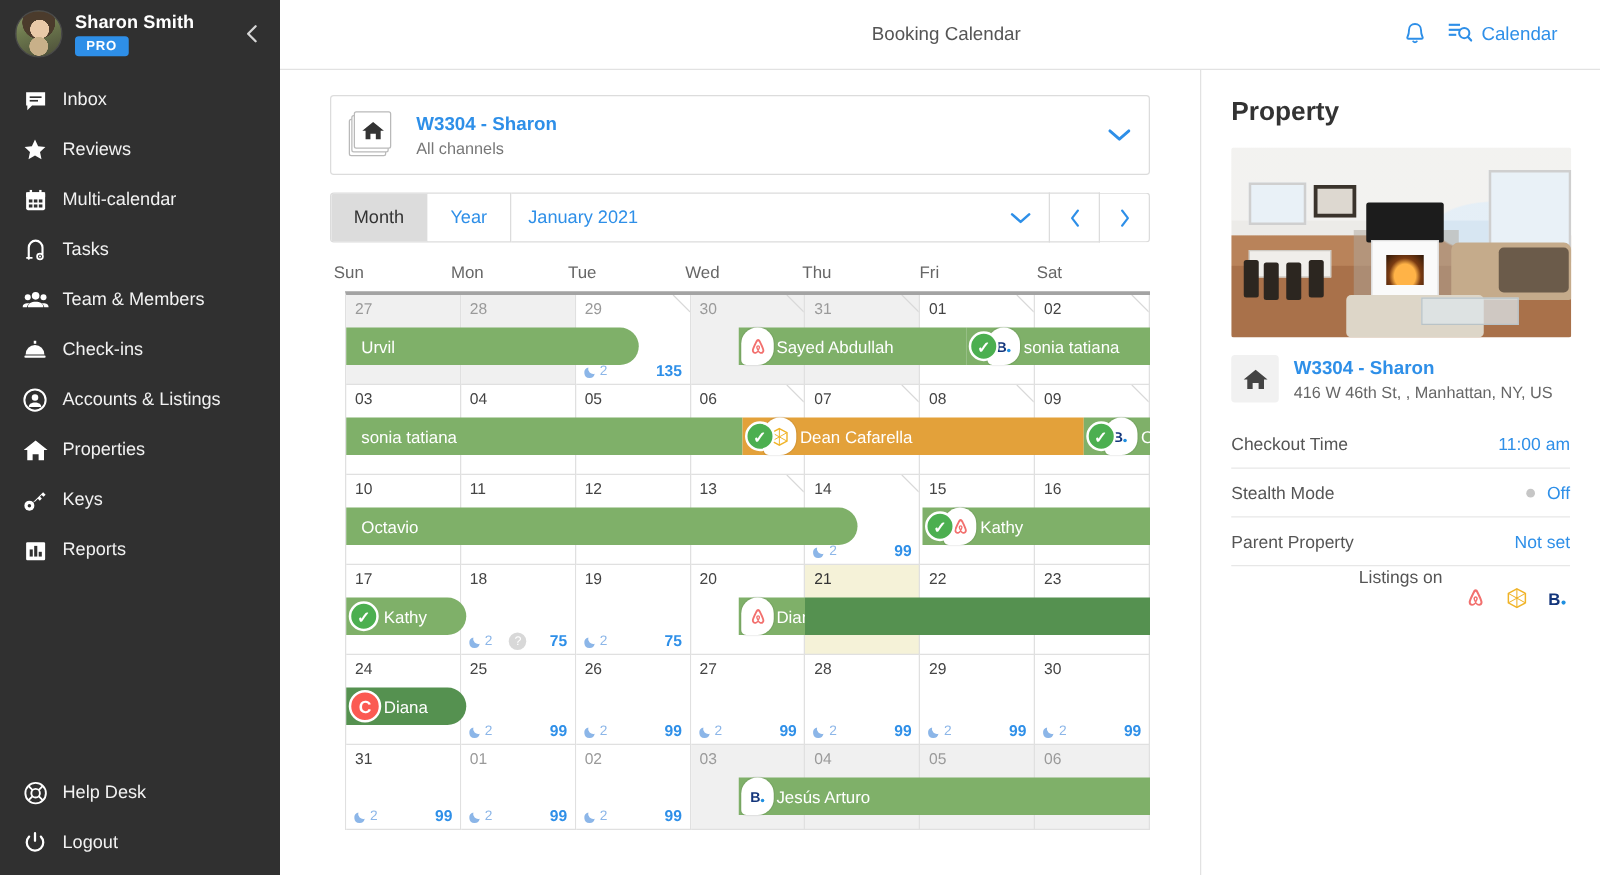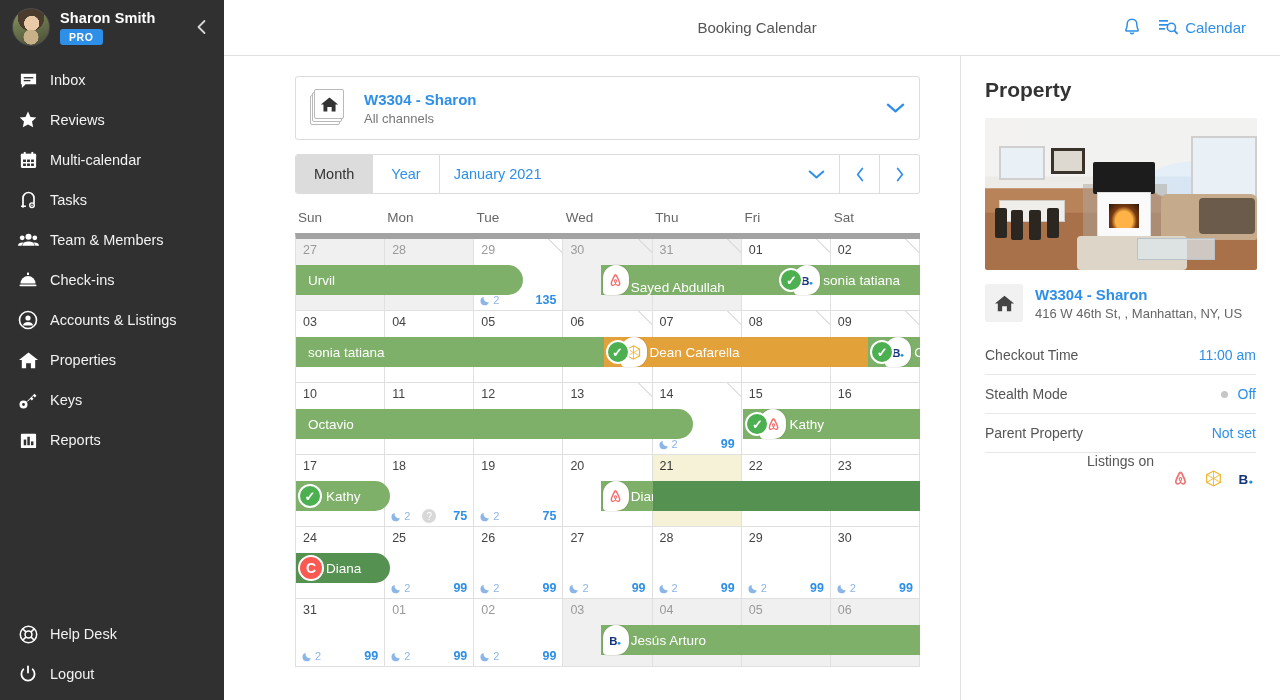--- a/index.html
+++ b/index.html
@@ -74,21 +74,21 @@
   .topbar-right {
     margin-left: auto; display: flex; align-items: center;
     gap: 16px; padding-right: 34px; z-index: 2;
   }
   .bell { color: #2e8fe8; cursor: pointer; display: flex; }
   .cal-btn {
     display: flex; align-items: center; gap: 7px;
     color: #2e8fe8; font-size: 15px; cursor: pointer;
   }
 
-  .body-area { flex: 1 1 auto; display: flex; min-height: 0; padding-left: 31px; }
+  .body-area { flex: 1 1 auto; display: flex; min-height: 0; }
   .content {
     flex: 1 1 auto; background: #fff; padding: 20px 40px 0 40px;
     min-width: 0; overflow: hidden;
   }
   .rightpanel {
     width: 320px; flex: 0 0 320px; border-left: 1px solid #e2e2e2;
     background: #fff; padding: 22px 24px 0 24px;
   }
 
   
@@ -135,21 +135,21 @@
     display: flex; align-items: center; justify-content: center;
     color: #2e8fe8; cursor: pointer; font-size: 17px;
   }
   .nav-btn:last-child { border-radius: 0 3px 3px 0; }
 
   
   .dow-row { display: flex; margin-top: 16px; }
   .dow {
     flex: 1 1 0; font-size: 13.5px; color: #666; padding-left: 3px; padding-bottom: 8px;
   }
-  .cal-grid { border-top: 6px solid #a3a3a3; border-left: 1px solid #e0e0e0; position: relative; }
+  .cal-grid { border-top: 3px solid #a3a3a3; border-left: 1px solid #e0e0e0; position: relative; margin-left: 12px; }
   .week { display: flex; position: relative; height: 72px; }
   .week.last { height: 68px; }
   .cell {
     flex: 1 1 0; border-right: 1px solid #e0e0e0; border-bottom: 1px solid #e0e0e0;
     position: relative; min-width: 0;
   }
   .cell.other { background: #f0f0f0; }
   .cell.today { background: #f5f2d8; }
   .cell.white { background: #ffffff; }
   .daynum {
@@ -563,21 +563,21 @@
                 <span class="diag"></span>
               </div>
               <div class="cell cur">
                 <span class="daynum">02</span>
                 <span class="diag"></span>
               </div>
               <div class="bars">
                 <div class="bar green r-round" style="left: 0%; width: 36.4286%;">
                   <span class="bl">Urvil</span>
                 </div>
-                <div class="bar green" style="left: 48.8571%; width: 28.2857%; align-items: flex-end;">
+                <div class="bar green" style="left: 48.8571%; width: 28.2857%;">
                   <span class="bl ind1">Sayed Abdullah</span>
                 </div>
                 <div class="badge-wrap" style="left: calc(48.8571% + 2px);">
                   <span class="chan-pin">
                     <svg width="17" height="17" viewBox="0 0 24 24">
                       <path d="M12 3c1.2 0 2 .9 2.6 2.2 1.6 3.3 4.4 8.6 4.4 11 0 2.3-1.6 3.6-3.4 3.6-1.4 0-2.6-.8-3.6-2-1 1.2-2.2 2-3.6 2C6.6 19.8 5 18.5 5 16.2c0-2.4 2.8-7.7 4.4-11C10 3.9 10.8 3 12 3zm0 2.6c-.3 0-.5.3-.9 1C9.6 9.8 7.1 14.5 7.1 16.2c0 1.1.7 1.7 1.7 1.7.9 0 1.9-.7 2.6-1.7-.9-1.3-1.6-2.7-1.6-3.8 0-1.3 1-2.3 2.2-2.3s2.2 1 2.2 2.3c0 1.1-.7 2.5-1.6 3.8.7 1 1.7 1.7 2.6 1.7 1 0 1.7-.6 1.7-1.7 0-1.7-2.5-6.4-4-9.6-.4-.7-.6-1-.9-1zm0 6.1c-.4 0-.7.3-.7.8 0 .5.3 1.3.7 2 .4-.7.7-1.5.7-2 0-.5-.3-.8-.7-.8z" fill="#f2706e"></path>
                     </svg>
                   </span>
                 </div>
                 <div class="bar green" style="left: 77.1429%; width: 22.8571%;">

